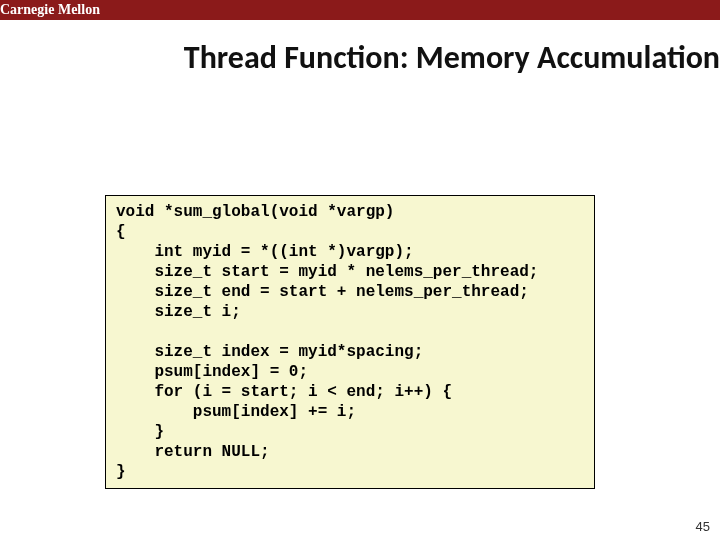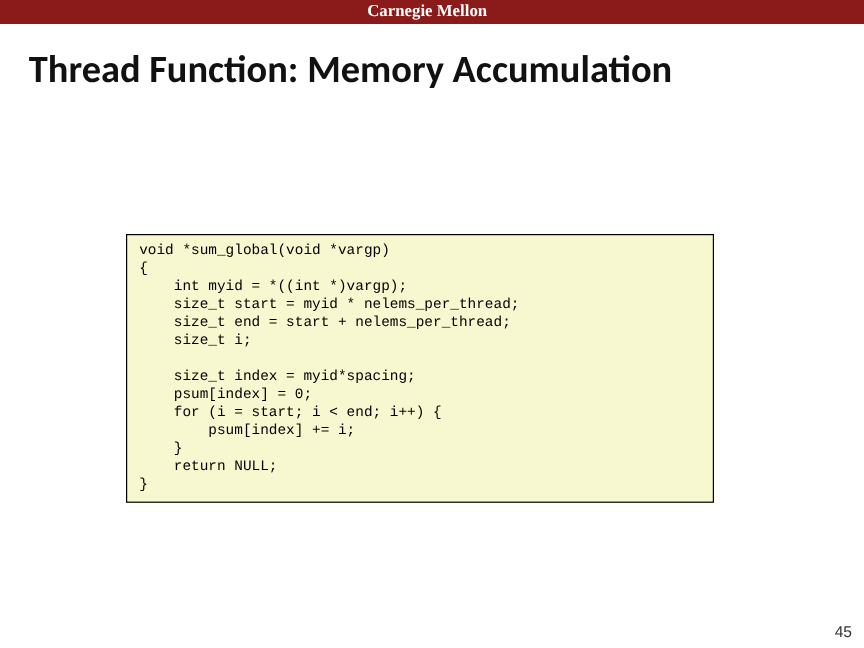--- a/index.html
+++ b/index.html
@@ -2,50 +2,51 @@
 <html><head>
 <meta charset="utf-8">
 <style>
   * { margin: 0; padding: 0; box-sizing: border-box; }
   html, body { width: 720px; height: 540px; background: #fff; font-family: Calibri, Arial, sans-serif; position: relative; }
   .header-bar {
     width: 100%;
     height: 20px;
     background: #8b1a1a;
     display: flex;
-    justify-content: center;
+    justify-content: flex-start;
     align-items: center;
     padding-right: 8px;
   }
   .header-text {
     color: #fff;
     font-family: "Times New Roman", serif;
     font-weight: bold;
     font-size: 14px;
   }
   .title {
     margin: 18px 0 0 24px;
     font-size: 32px;
     font-weight: bold;
     color: #111;
     font-family: Calibri, Arial, sans-serif;
+    text-align: right;
   }
   .code-box {
     position: absolute;
     left: 105px;
     top: 195px;
     width: 490px;
     border: 1.5px solid #000;
     background: #f7f7d0;
     padding: 6px 10px 6px 10px;
   }
   .code-box pre {
     font-family: "Courier New", monospace;
-    font-size: 12px;
-    font-weight: normal;
+    font-size: 16px;
+    font-weight: bold;
     line-height: 1.25;
     white-space: pre;
     color: #000;
   }
   .page-num {
     position: absolute;
     right: 10px;
     bottom: 6px;
     font-size: 13px;
     color: #333;

